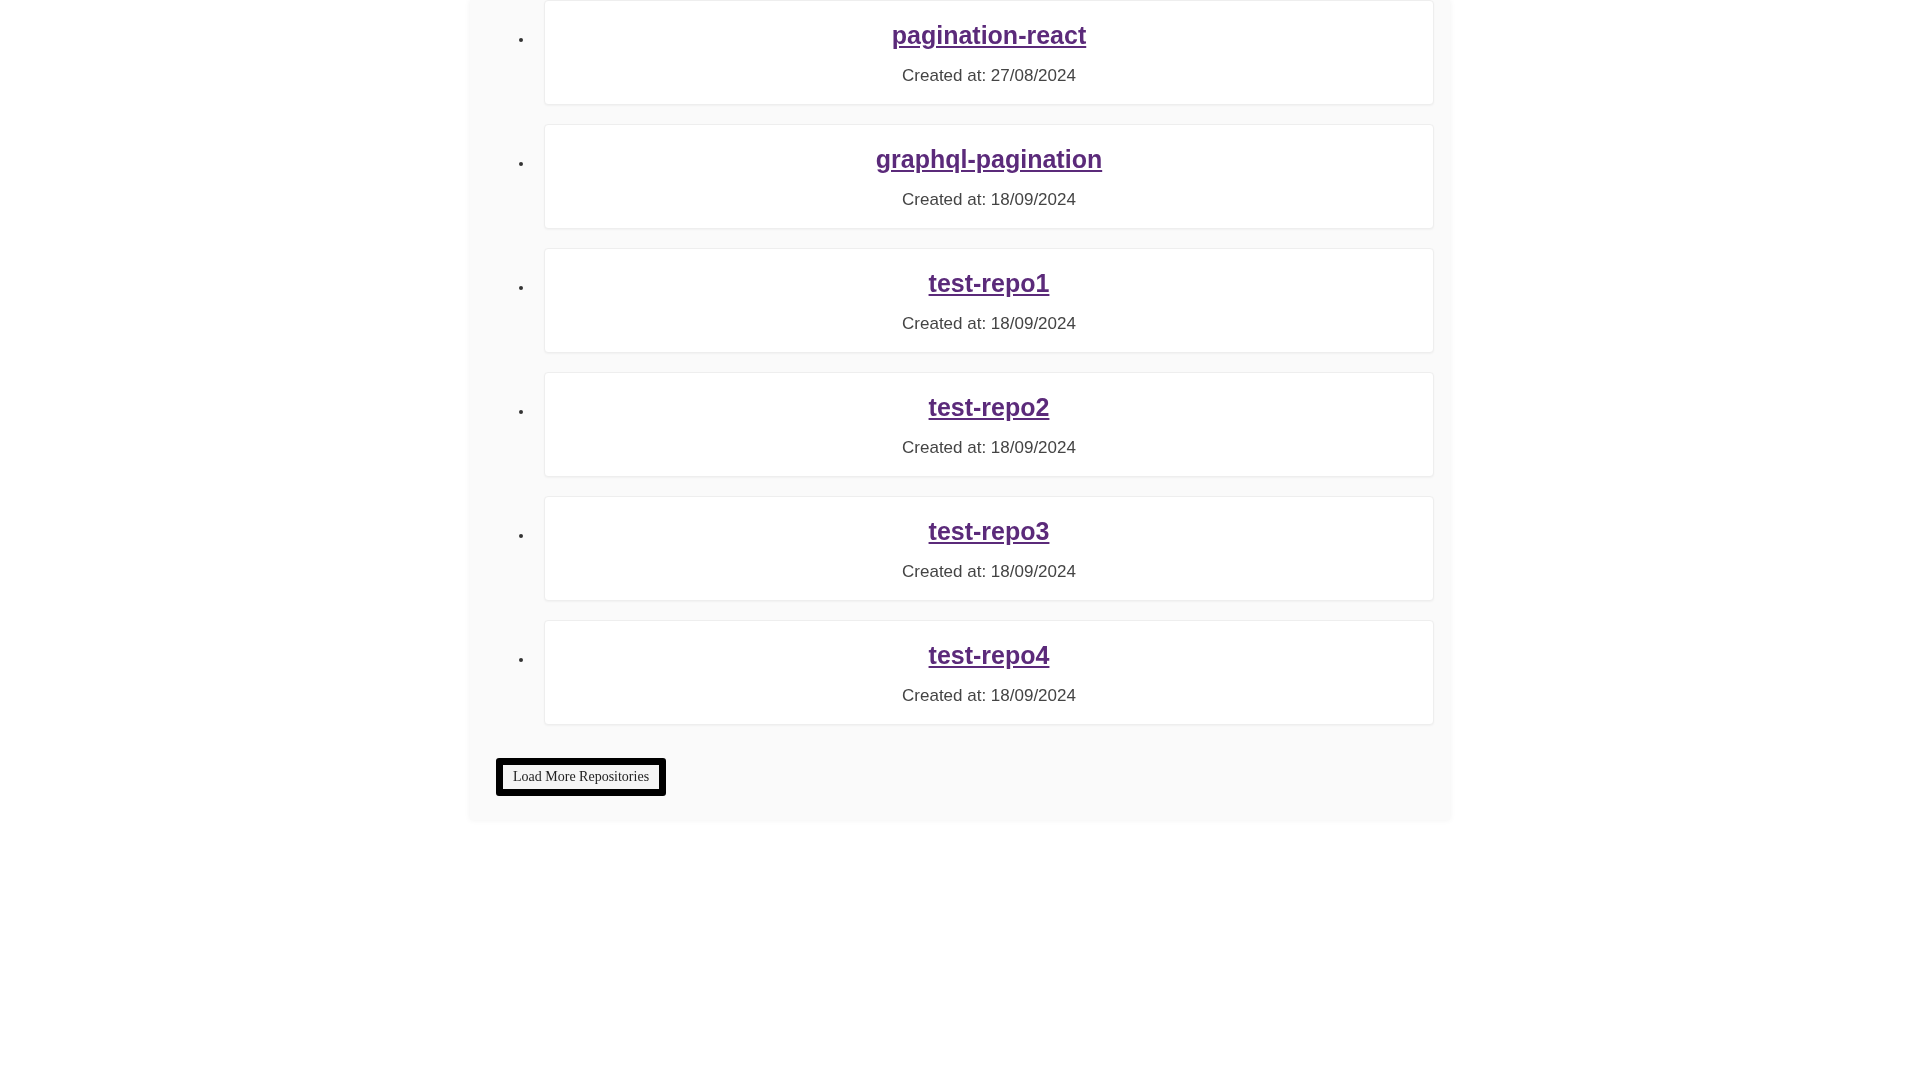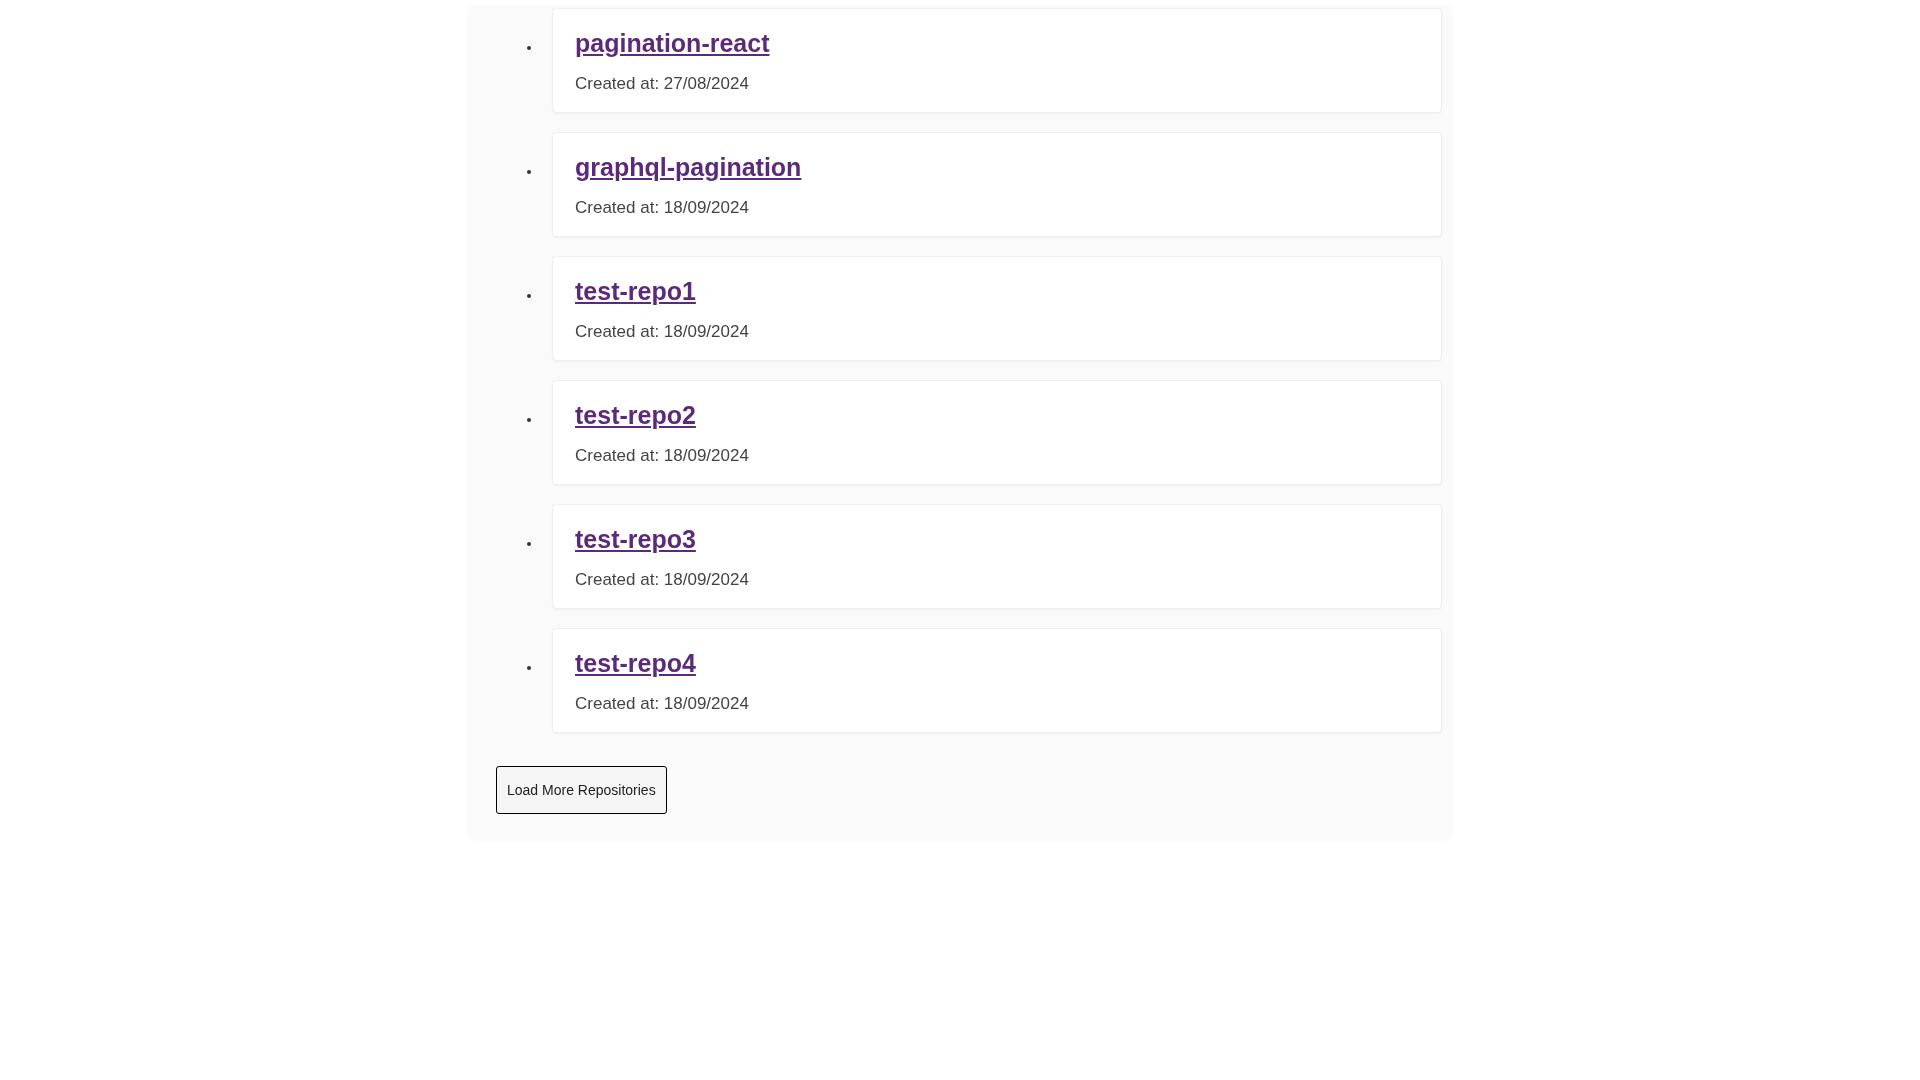--- a/index.html
+++ b/index.html
@@ -16,21 +16,22 @@
     .page-wrap {
       margin: 0 auto;
       width: 980px;
       background: #fafafa;
       padding: 0 24px 24px 24px;
       box-shadow: 0 0 6px rgba(0,0,0,0.06);
     }
     ul.repo-list {
       list-style: disc;
       padding-left: 40px;
-      margin: 8px;
+      margin: 0;
+      text-align: center;
     }
     ul.repo-list > li {
       margin-bottom: 19px;
     }
     ul.repo-list > li::marker {
       color: #333;
       font-size: 14px;
     }
     .repo-card {
       background: #ffffff;
@@ -50,25 +51,25 @@
       margin-bottom: 16px;
       display: inline-block;
     }
     .repo-created {
       font-size: 17px;
       color: #444444;
     }
     .load-more {
       margin-top: 14px;
       margin-left: 2px;
-      padding: 15px 10px;
+      padding: 4px 10px;
       font-size: 14px;
-      font-family: Liberation Sans, sans-serif;
+      font-family: Liberation Serif, serif;
       background: #f5f5f5;
-      border: 1px solid #000000;
+      border: 7px solid #000000;
       border-radius: 3px;
       cursor: pointer;
       color: #222;
     }
   </style>
 </head>
 <body>
 
 <div class="page-wrap">
   <ul class="repo-list">

